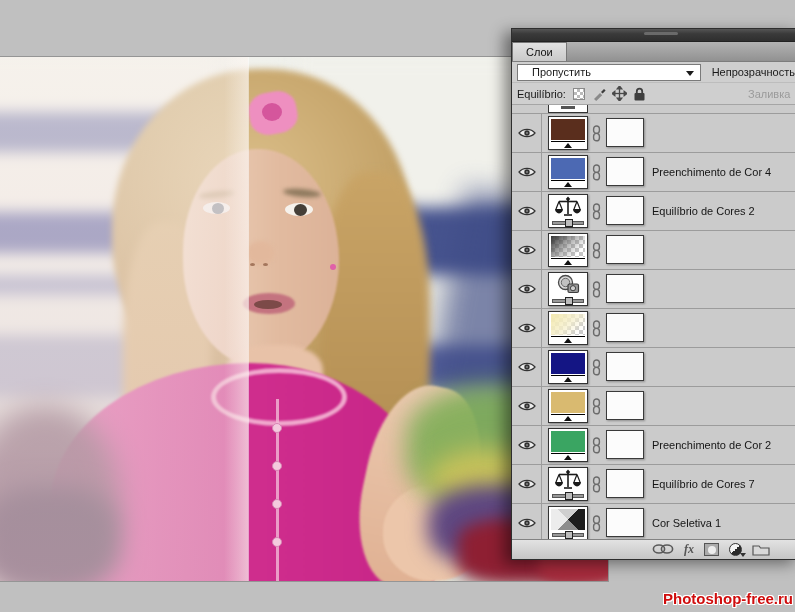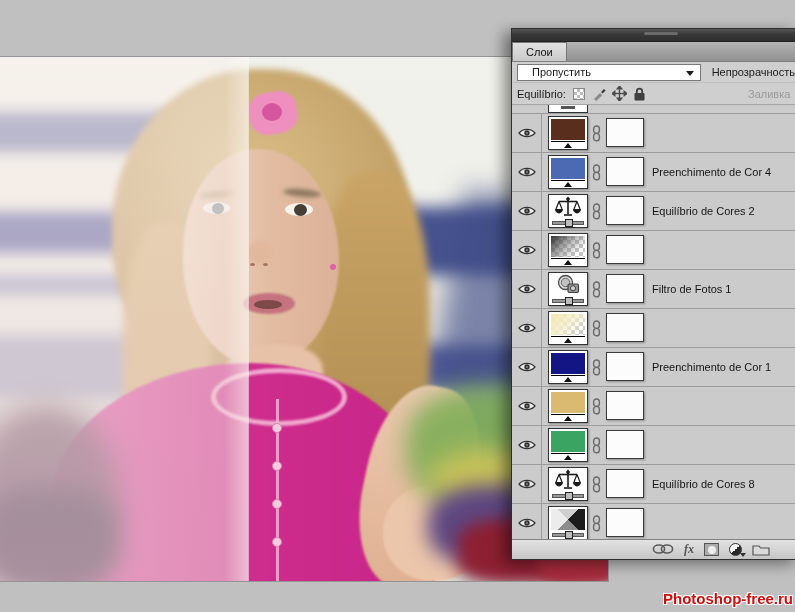--- a/index.html
+++ b/index.html
@@ -410,21 +410,20 @@
         <circle cx="17" cy="14.2" r="2.6" fill="#cfcfcf" stroke="#3d3d3d" stroke-width="1"></circle>
       </svg>
 
       <div class="strip-slider"></div>
     </div>
     <svg class="chain" width="9" height="17" viewBox="0 0 9 17">
       <rect x="1.6" y="1" width="5.8" height="7.4" rx="2.9" fill="none" stroke="#6b6b6b" stroke-width="1.4"></rect>
       <rect x="1.6" y="8.4" width="5.8" height="7.4" rx="2.9" fill="none" stroke="#6b6b6b" stroke-width="1.4"></rect>
     </svg>
     <div class="mask-thumb"></div>
-    <div class="layer-name">Filtro de Fotos 1</div>
   </div>
 
   <div class="layer-row">
     <div class="eye-cell">
       <svg width="18" height="12" viewBox="0 0 18 12">
         <path d="M1 6 C5 1.2 13 1.2 17 6 C13 10.8 5 10.8 1 6 Z" fill="#ececec" stroke="#333" stroke-width="1.2"></path>
         <circle cx="9" cy="6" r="2.7" fill="#333"></circle>
               <circle cx="9" cy="6" r="1" fill="#888"></circle>
       </svg>
     </div>
@@ -453,21 +452,20 @@
       <div class="swatch" style="background: rgb(20, 21, 132);"></div>
 
       <div class="strip-tri"></div>
 
     </div>
     <svg class="chain" width="9" height="17" viewBox="0 0 9 17">
       <rect x="1.6" y="1" width="5.8" height="7.4" rx="2.9" fill="none" stroke="#6b6b6b" stroke-width="1.4"></rect>
       <rect x="1.6" y="8.4" width="5.8" height="7.4" rx="2.9" fill="none" stroke="#6b6b6b" stroke-width="1.4"></rect>
     </svg>
     <div class="mask-thumb"></div>
-    <div class="layer-name">Preenchimento de Cor 1</div>
   </div>
 
   <div class="layer-row">
     <div class="eye-cell">
       <svg width="18" height="12" viewBox="0 0 18 12">
         <path d="M1 6 C5 1.2 13 1.2 17 6 C13 10.8 5 10.8 1 6 Z" fill="#ececec" stroke="#333" stroke-width="1.2"></path>
         <circle cx="9" cy="6" r="2.7" fill="#333"></circle>
               <circle cx="9" cy="6" r="1" fill="#888"></circle>
       </svg>
     </div>
@@ -496,20 +494,21 @@
       <div class="swatch" style="background: rgb(58, 165, 98);"></div>
 
       <div class="strip-tri"></div>
 
     </div>
     <svg class="chain" width="9" height="17" viewBox="0 0 9 17">
       <rect x="1.6" y="1" width="5.8" height="7.4" rx="2.9" fill="none" stroke="#6b6b6b" stroke-width="1.4"></rect>
       <rect x="1.6" y="8.4" width="5.8" height="7.4" rx="2.9" fill="none" stroke="#6b6b6b" stroke-width="1.4"></rect>
     </svg>
     <div class="mask-thumb"></div>
+    <div class="layer-name">Preenchimento de Cor 2</div>
   </div>
 
   <div class="layer-row">
     <div class="eye-cell">
       <svg width="18" height="12" viewBox="0 0 18 12">
         <path d="M1 6 C5 1.2 13 1.2 17 6 C13 10.8 5 10.8 1 6 Z" fill="#ececec" stroke="#333" stroke-width="1.2"></path>
         <circle cx="9" cy="6" r="2.7" fill="#333"></circle>
               <circle cx="9" cy="6" r="1" fill="#888"></circle>
       </svg>
     </div>
@@ -526,21 +525,21 @@
         <path d="M10 19 h8" stroke="#1a1a1a" stroke-width="1.6"></path>
       </svg>
 
       <div class="strip-slider"></div>
     </div>
     <svg class="chain" width="9" height="17" viewBox="0 0 9 17">
       <rect x="1.6" y="1" width="5.8" height="7.4" rx="2.9" fill="none" stroke="#6b6b6b" stroke-width="1.4"></rect>
       <rect x="1.6" y="8.4" width="5.8" height="7.4" rx="2.9" fill="none" stroke="#6b6b6b" stroke-width="1.4"></rect>
     </svg>
     <div class="mask-thumb"></div>
-    <div class="layer-name">Equilíbrio de Cores 8</div>
+    <div class="layer-name">Equilíbrio de Cores 7</div>
   </div>
 
   <div class="layer-row">
     <div class="eye-cell">
       <svg width="18" height="12" viewBox="0 0 18 12">
         <path d="M1 6 C5 1.2 13 1.2 17 6 C13 10.8 5 10.8 1 6 Z" fill="#ececec" stroke="#333" stroke-width="1.2"></path>
         <circle cx="9" cy="6" r="2.7" fill="#333"></circle>
               <circle cx="9" cy="6" r="1" fill="#888"></circle>
       </svg>
     </div>
@@ -548,20 +547,21 @@
 
       <div class="sel-fill"></div>
 
       <div class="strip-slider"></div>
     </div>
     <svg class="chain" width="9" height="17" viewBox="0 0 9 17">
       <rect x="1.6" y="1" width="5.8" height="7.4" rx="2.9" fill="none" stroke="#6b6b6b" stroke-width="1.4"></rect>
       <rect x="1.6" y="8.4" width="5.8" height="7.4" rx="2.9" fill="none" stroke="#6b6b6b" stroke-width="1.4"></rect>
     </svg>
     <div class="mask-thumb"></div>
+    <div class="layer-name">Cor Seletiva 1</div>
   </div>
 </div>
   </div>
 
   <div class="footer">
     <span>
       <svg width="22" height="12" viewBox="0 0 22 12">
           <ellipse cx="7" cy="6" rx="5.6" ry="4" fill="none" stroke="#5a5a5a" stroke-width="1.6"></ellipse>
           <ellipse cx="15" cy="6" rx="5.6" ry="4" fill="none" stroke="#5a5a5a" stroke-width="1.6"></ellipse>
         </svg>

